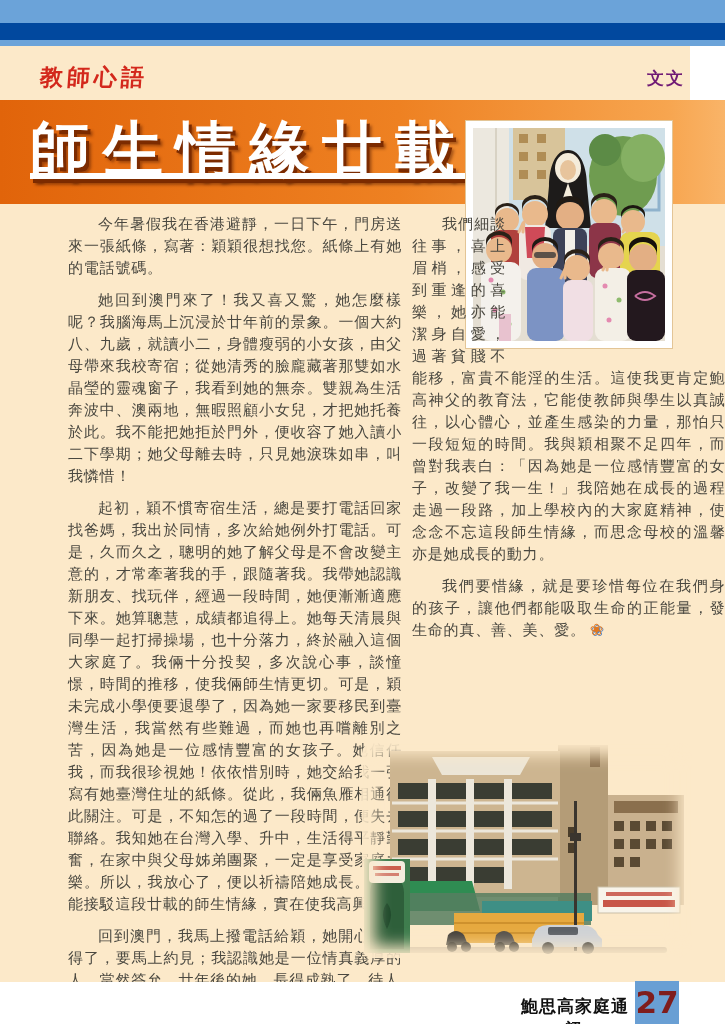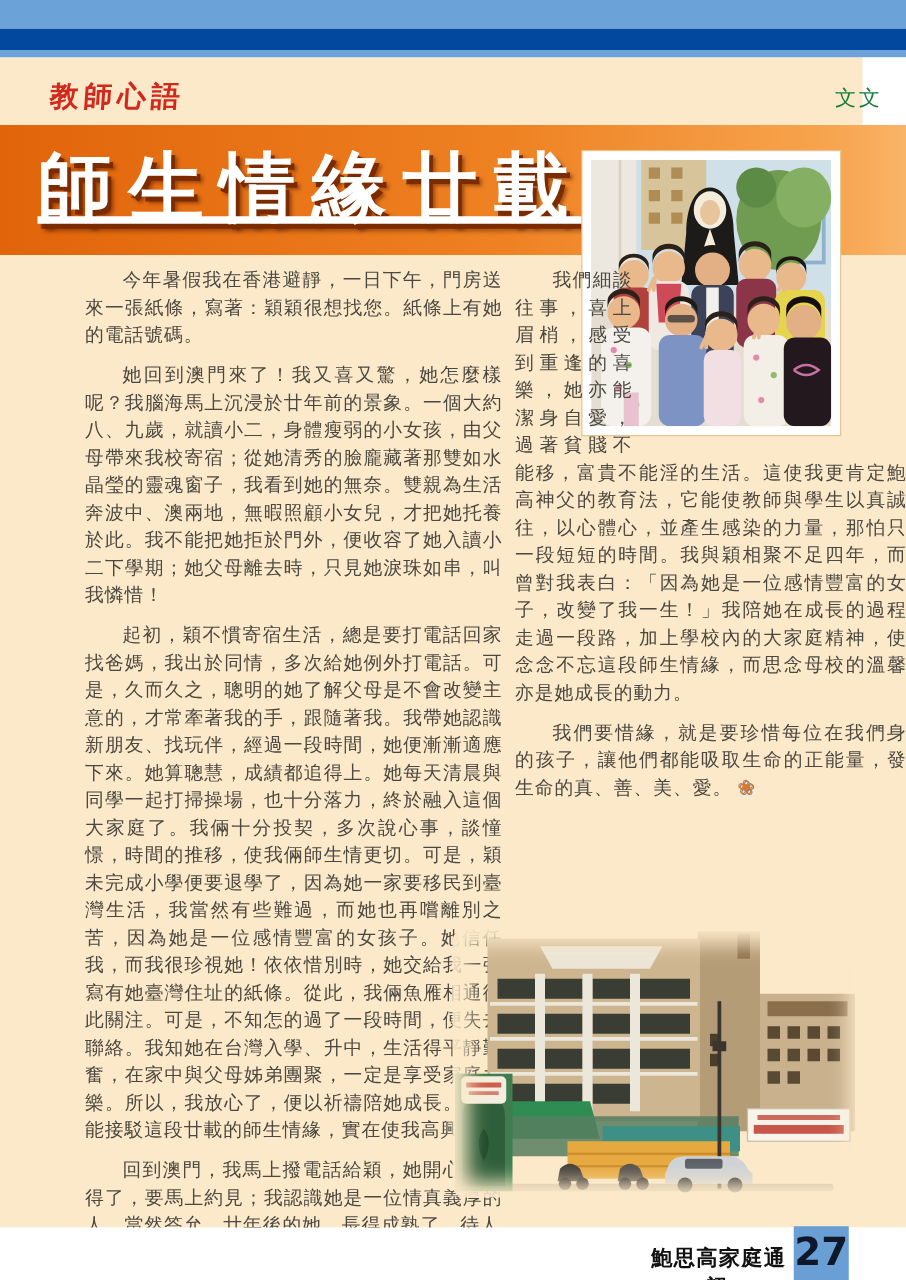--- a/index.html
+++ b/index.html
@@ -14,22 +14,22 @@
   
   .paper{position:absolute;left:0;top:46px;width:725px;height:936px;background:#fce9c9;}
   .white-notch{position:absolute;left:690px;top:46px;width:35px;height:54px;background:#ffffff;}
   
   .section-label{
     position:absolute;left:40px;top:62px;
     color:#d3281c;font-size:23px;font-weight:bold;letter-spacing:4px;
     transform:skewX(-4deg);font-family:"DejaVu Serif","Liberation Serif",serif;
   }
   .author{
-    position:absolute;left:668px;top:67px;color:#15803d;font-size:17px;
-    font-weight:normal;letter-spacing:2px;
+    position:absolute;left:647px;top:67px;color:#701a75;font-size:17px;
+    font-weight:bold;letter-spacing:2px;
   }
   
   .orange-band{
     position:absolute;left:0;top:100px;width:725px;height:104px;
     background:linear-gradient(90deg,#e1640a 0%,#ee8122 55%,#f7a54f 92%,#f9b468 100%);
   }
   .main-title{
     position:absolute;left:30px;top:110px;width:470px;
     color:#ffffff;font-size:60px;font-weight:bold;letter-spacing:13px;
     font-family:"DejaVu Serif","Liberation Serif",serif;
@@ -68,21 +68,21 @@
   
   .footer-white{position:absolute;left:0;top:982px;width:725px;height:42px;background:#ffffff;}
   .journal-name{
     position:absolute;left:520px;top:995px;width:110px;text-align:center;
     color:#111111;font-size:17px;font-weight:bold;letter-spacing:1px;
   }
   .page-number-box{
     position:absolute;left:635px;top:981px;width:44px;height:43px;background:#699fd4;
     display:flex;align-items:center;justify-content:center;
   }
-  .page-number-box span{color:#0f172a;font-size:31px;font-weight:bold;line-height:1;}
+  .page-number-box span{color:#7f1d1d;font-size:31px;font-weight:bold;line-height:1;}
 </style>
 </head>
 <body>
 
 <div id="page">
 
   <div class="bar-light-top"></div>
   <div class="bar-dark"></div>
   <div class="bar-light-bot"></div>
 

